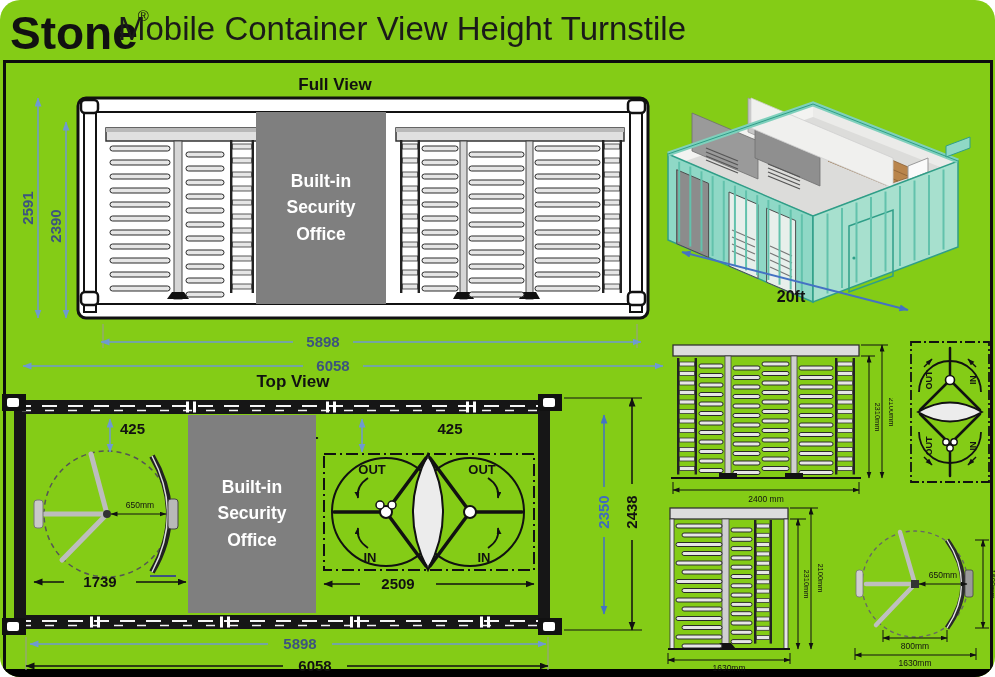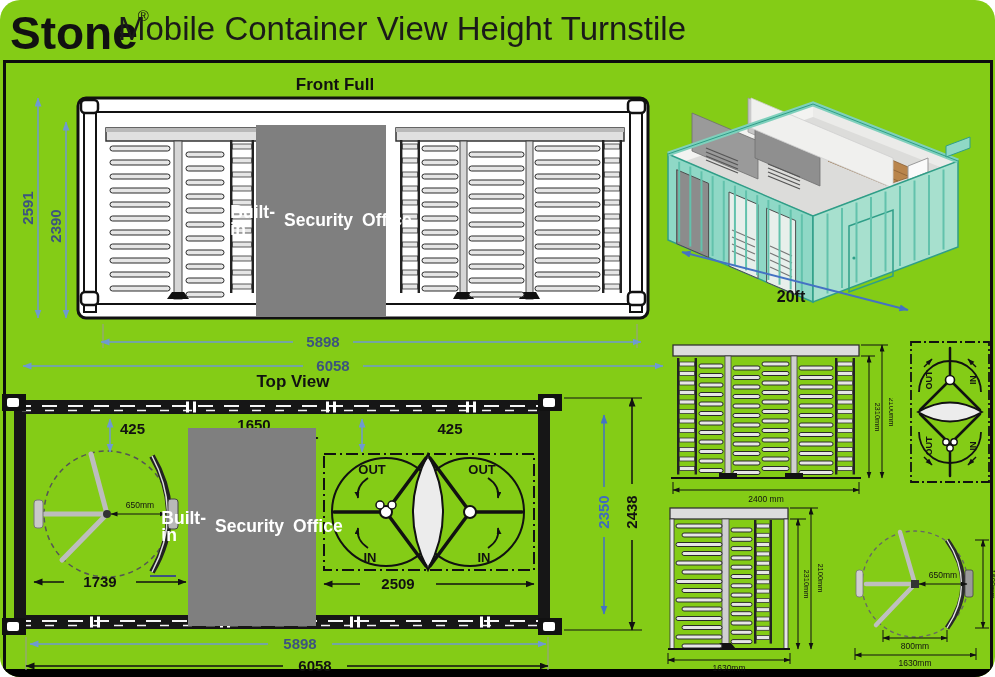--- a/index.html
+++ b/index.html
@@ -4,21 +4,21 @@
 <style>
   html,body{margin:0;padding:0;background:#fff;font-family:"Liberation Sans",sans-serif;}
   #page{position:relative;width:995px;height:677px;background:#84cc16;overflow:hidden;border-radius:20px;}
   .abs{position:absolute;}
   #logo{left:10px;top:6px;font-weight:900;color:#111;letter-spacing:0px;}
   #logo .big{font-size:46px;}
   #logo .reg{font-size:15px;vertical-align:28px;font-weight:400;}
   #main-title{left:118px;top:10px;font-size:33px;color:#1a1a1a;white-space:nowrap;}
   #frame{left:3px;top:60px;width:984px;height:606px;border:3px solid #0d0d0d;border-bottom:8px solid #000;}
   .view-label{font-weight:bold;font-size:17px;color:#111;text-align:center;width:170px;}
-  .office{background:#7f7f7f;display:flex;flex-direction:row;justify-content:center;align-items:center;gap:9px;margin-top:13px;}
+  .office{background:#7f7f7f;display:flex;flex-direction:column;justify-content:center;align-items:center;gap:9px;}
   .office span{color:#fff;font-weight:bold;font-size:17.5px;line-height:1;}
   svg text{font-family:"Liberation Sans",sans-serif;}
   .dim{font-weight:bold;font-size:15px;fill:#111;}
   .dimnavy{font-weight:bold;font-size:15px;fill:#3c5380;}
   .dimblue{font-weight:bold;font-size:15px;fill:#3f6bbf;}
   .dims{font-size:8.5px;fill:#111;}
   .dimr{font-size:7.5px;fill:#111;}
   .flow{font-size:13px;font-weight:600;fill:#111;}
   .flows{font-size:9px;font-weight:600;fill:#111;}
   .mid{text-anchor:middle;}
@@ -26,21 +26,21 @@
 </head>
 <body>
 
 <div id="page">
 
   <div class="abs" id="logo"><span class="big">Stone</span><span class="reg">®</span></div>
   <div class="abs" id="main-title">Mobile Container View Height Turnstile</div>
 
   <div class="abs" id="frame"></div>
 
-  <div class="abs view-label" style="left:250px;top:75px;">Front Full</div>
+  <div class="abs view-label" style="left:250px;top:75px;">Full View</div>
   <div class="abs view-label" style="left:208px;top:372px;">Top View</div>
 
   <svg class="abs" style="left:8px;top:88px;" width="660" height="300" viewBox="0 0 660 300">
     <defs>
       <marker id="ab" markerWidth="10" markerHeight="8" refX="8.5" refY="3.5" orient="auto-start-reverse" markerUnits="userSpaceOnUse">
           <path d="M0,0L9,3.5L0,7Z" fill="#6f9ad0"></path>
         </marker>
       <marker id="ab2" markerWidth="10" markerHeight="8" refX="8.5" refY="3.5" orient="auto-start-reverse" markerUnits="userSpaceOnUse">
           <path d="M0,0L9,3.5L0,7Z" fill="#4472c4"></path>
         </marker>

